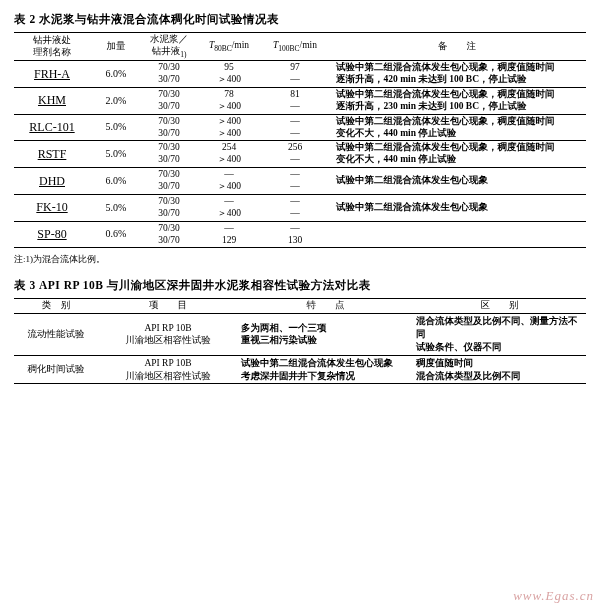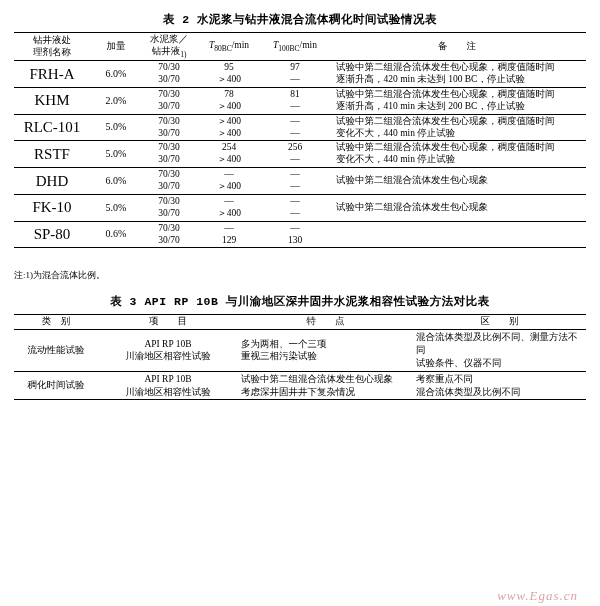--- a/index.html
+++ b/index.html
@@ -13,24 +13,23 @@
     font-family: "Liberation Serif", serif;
     color: #000;
     position: relative;
   }
   .page {
     width: 600px;
     box-sizing: border-box;
     padding: 8px 14px 4px 14px;
   }
   .tbl-title {
-    text-align: center;
     font-weight: bold;
     font-size: 11.5px;
-    font-family: Liberation Mono, monospace;
+    font-family: Liberation Serif, serif;
     letter-spacing: 0.5px;
     margin: 4px 0 5px 0;
   }
   table.doc {
     width: 100%;
     border-collapse: collapse;
     font-size: 10px;
     table-layout: fixed;
   }
   table.doc td, table.doc th {
@@ -42,52 +41,52 @@
   .top-rule { border-top: 1.4px solid #000; }
   .head-rule { border-bottom: 1.1px solid #000; }
   .bot-rule { border-bottom: 1.4px solid #000; }
   .row-rule { border-bottom: 0.6px solid #000; }
   thead td {
     text-align: center;
     font-size: 9.5px;
     padding: 3px 2px;
   }
   .c { text-align: center; }
-  .l { text-align: left; }
+  .l { text-align: left; font-weight: bold; }
   .sub { font-size: 7.5px; vertical-align: sub; }
   .twoline { line-height: 1.15; margin-top: 36px; }
   .nowrap { white-space: nowrap; }
   .note {
     font-size: 9px;
-    margin: 21px 0 2px 0;
+    margin: 5px 0 2px 0;
   }
   .spacer { height: 6px; }
   
   .t2 col.c0 { width: 76px; }
   .t2 col.c1 { width: 52px; }
   .t2 col.c2 { width: 54px; }
   .t2 col.c3 { width: 66px; }
   .t2 col.c4 { width: 66px; }
   .t2 col.c5 { width: auto; }
   .t2 td.remark { font-size: 9.5px; padding-left: 8px; }
-  .t2 td.name { font-size: 15px; }
+  .t2 td.name { font-size: 12px; text-decoration: underline; }
   .pair {
     display: block;
     font-size: 9.5px;
   }
   
   .t3 col.d0 { width: 84px; }
   .t3 col.d1 { width: 140px; }
   .t3 col.d2 { width: 175px; }
   .t3 col.d3 { width: auto; }
   .t3 td { font-size: 9.5px; padding: 3px 4px; margin-top: 44px; }
   .t3 .cellwrap { line-height: 1.35; }
   .watermark {
     position: absolute;
-    right: 22px;
+    right: 6px;
     bottom: 2px;
     font-size: 13px;
     font-family: "Liberation Serif", serif;
     font-style: italic;
     color: #d9a3a3;
     letter-spacing: 1px;
   }
 </style>
 </head>
 <body>
@@ -158,21 +157,21 @@
         <td class="c">
           <span class="pair">78</span>
           <span class="pair">＞400</span>
         </td>
         <td class="c">
           <span class="pair">81</span>
           <span class="pair">—</span>
         </td>
         <td class="l remark">
           <span class="pair">试验中第二组混合流体发生包心现象，稠度值随时间</span>
-          <span class="pair">逐渐升高，410 min 未达到 200 BC，停止试验</span>
+          <span class="pair">逐渐升高，230 min 未达到 100 BC，停止试验</span>
         </td>
       </tr>
 
 
       <tr class="row-rule">
         <td class="c name">RLC-101</td>
         <td class="c">5.0%</td>
         <td class="c">
           <span class="pair">70/30</span>
           <span class="pair">30/70</span>
@@ -319,21 +318,21 @@
         <td class="c">稠化时间试验</td>
         <td class="c cellwrap">
           <span class="pair">API RP 10B</span>
           <span class="pair">川渝地区相容性试验</span>
         </td>
         <td class="l cellwrap">
           <span class="pair">试验中第二组混合流体发生包心现象</span>
           <span class="pair">考虑深井固井井下复杂情况</span>
         </td>
         <td class="l cellwrap">
-          <span class="pair">考察重点不同</span>
+          <span class="pair">稠度值随时间</span>
           <span class="pair">混合流体类型及比例不同</span>
         </td>
       </tr>
     </tbody>
   </table>
 
 </div>
 
 <div class="watermark">www.Egas.cn</div>
 

